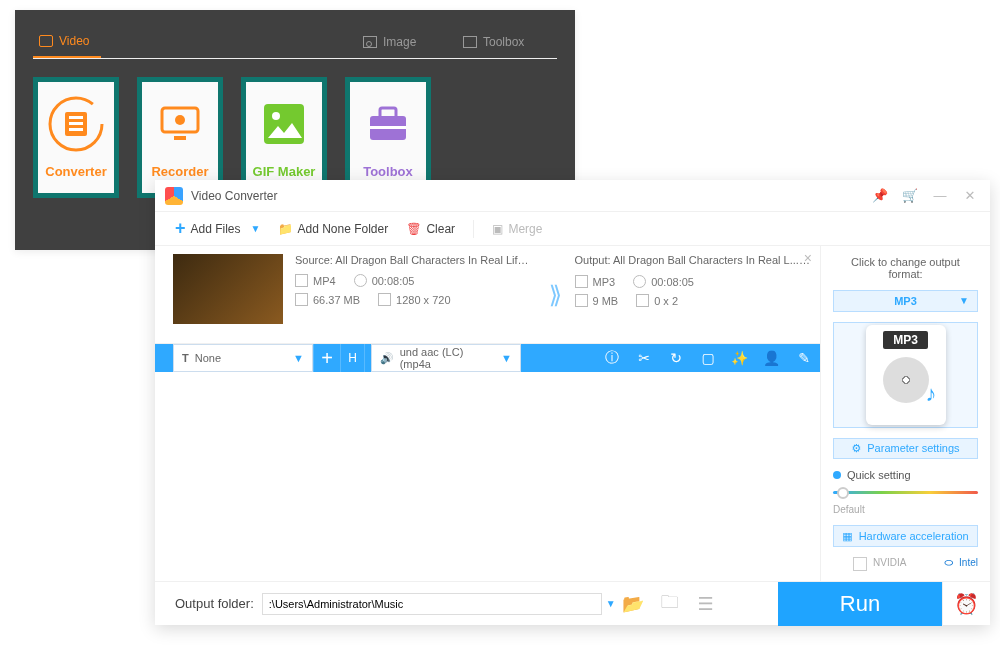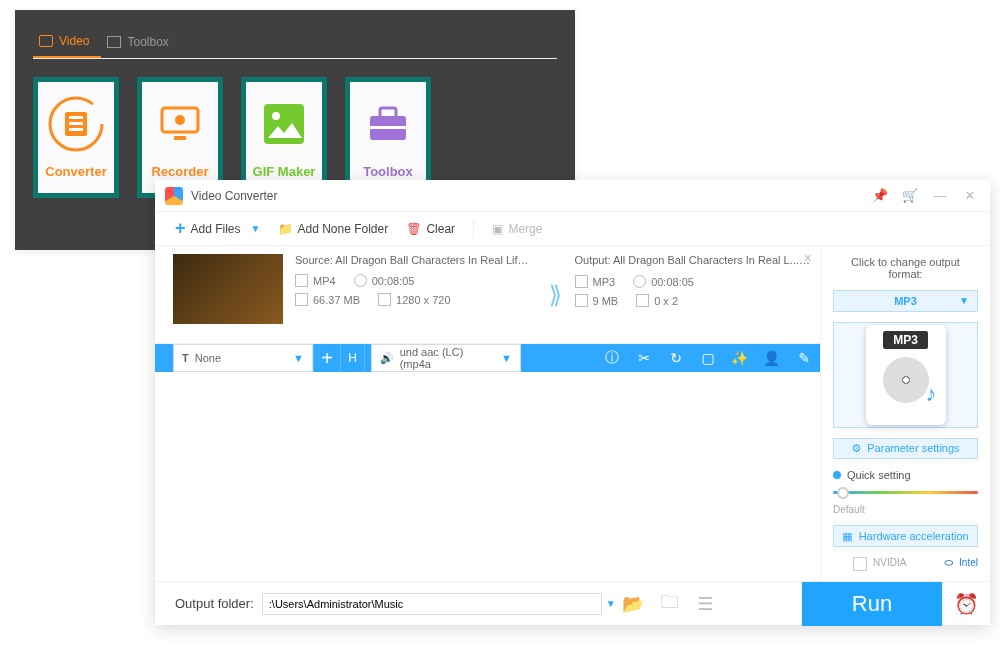--- a/index.html
+++ b/index.html
@@ -78,31 +78,35 @@
 .slider-thumb { position: absolute; left: 4px; top: -4px; width: 12px; height: 12px; border: 2px solid #ccc; background: #fff; border-radius: 50%; }
 .small-label { color: #aaa; font-size: 10px; }
 .hw-row { display: flex; align-items: flex-start; gap: 6px; color: #aaa; font-size: 10px; padding-left: 20px; }
 .nvidia-ico { width:14px;height:14px;border:1px solid #ccc;}
 
 .bottombar { height: 44px; border-top: 1px solid #f0f0f0; display: flex; align-items: center; padding: 0 0 0 20px; }
 .of-label { font-size: 13px; color: #444; margin-right: 8px; text-align: right; }
 .of-input { flex: 0 0 340px; height: 22px; border: 1px solid #ddd; padding: 0 6px; font-size: 11px; }
 .of-ico { width: 36px; color: #2fa9ff; font-size: 18px; display: flex; align-items: center; justify-content: center; cursor: pointer; }
 .of-ico.dim { color: #bbb; }
-.run-btn { margin-left: auto; width: 140px; height: 44px; background: #1fa4ff; color: #fff; font-size: 22px; font-weight: 500; display: flex; align-items: center; justify-content: center; cursor: pointer; }
+.run-btn { margin-left: auto; width: 164px; height: 44px; background: #1fa4ff; color: #fff; font-size: 22px; font-weight: 500; display: flex; align-items: center; justify-content: center; cursor: pointer; }
 .clock-ico { width: 48px; height: 44px; color: #2fa9ff; font-size: 20px; display: flex; align-items: center; justify-content: center; border-left: 1px solid #eee; cursor: pointer; }
 </style>
 </head>
 <body>
 
 <div class="bg-card">
   <div class="bg-tabs">
     <div class="bg-tab active">
         <span class="bg-tab-icon cam"></span>
         <span>Video</span>
+      </div>
+    <div class="bg-tab" style="margin-left:auto;width:100px;">
+        <span class="bg-tab-icon img"></span>
+        <span>Image</span>
       </div>
     <div class="bg-tab" style="width:100px;">
         <span class="bg-tab-icon"></span>
         <span>Toolbox</span>
       </div>
   </div>
   <div class="bg-tiles">
     <div class="bg-tile">
       <div class="bg-tile-icon orange">
           <svg width="56" height="56" viewBox="0 0 56 56">

